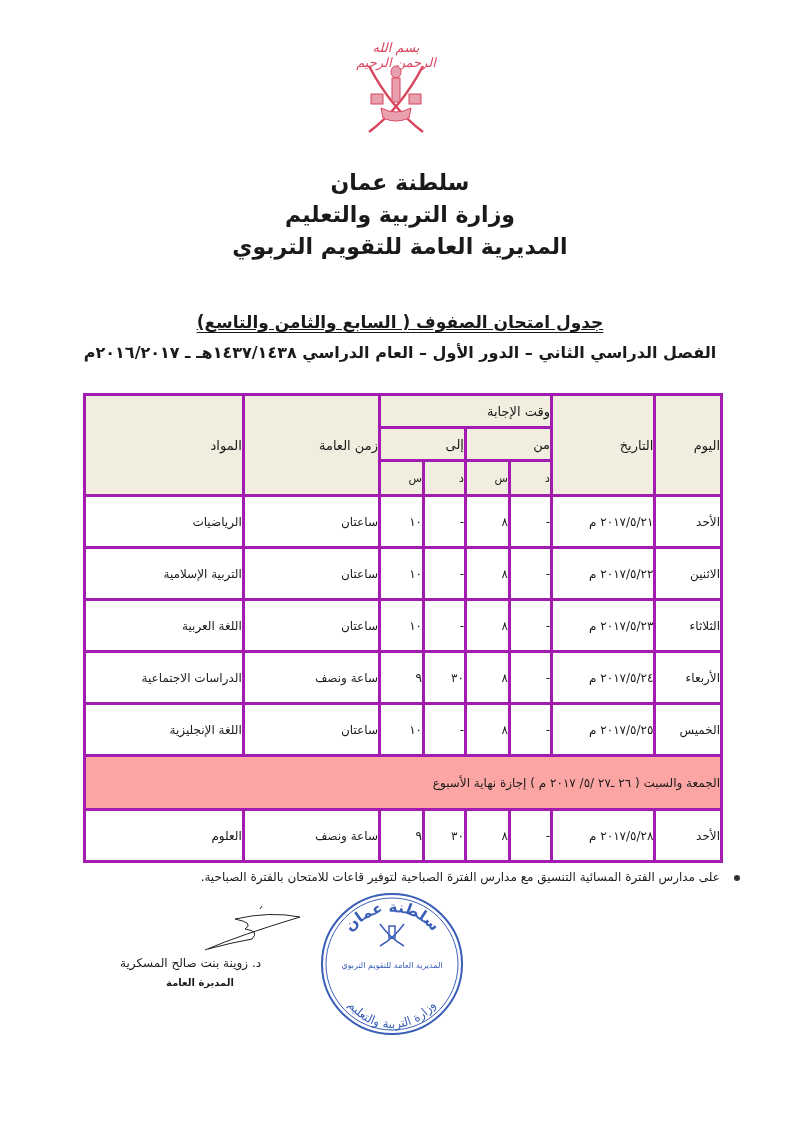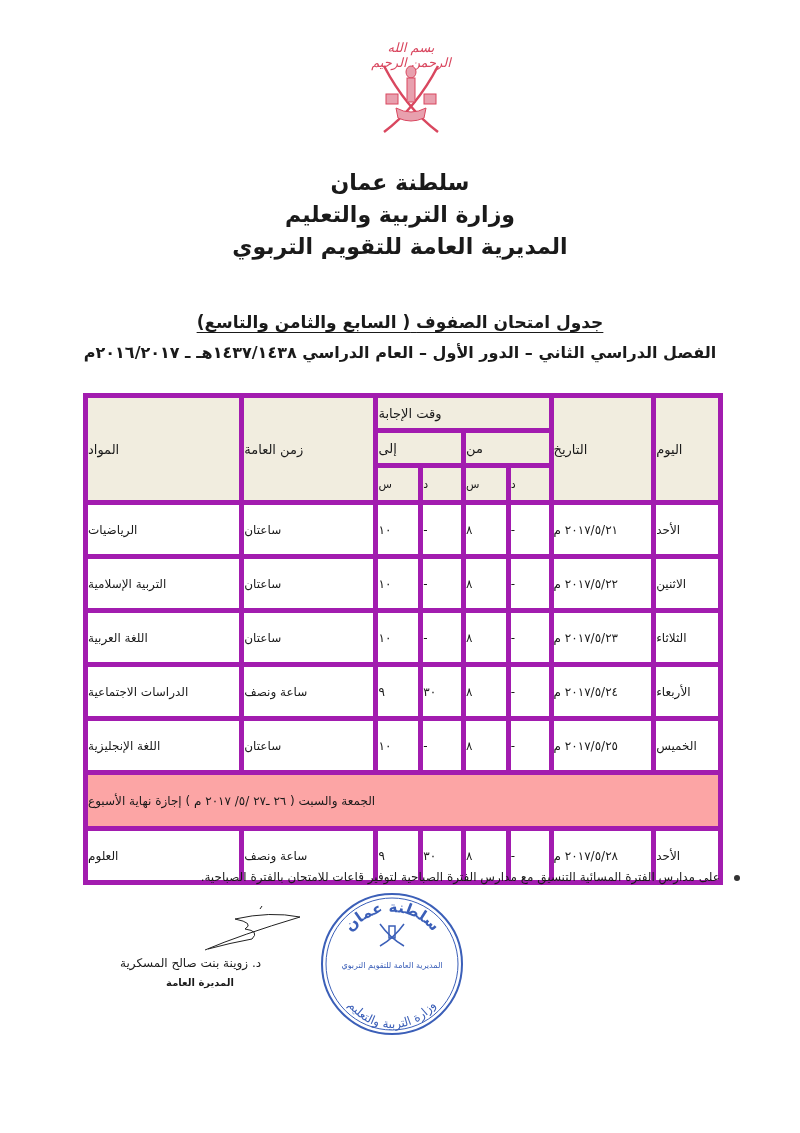--- a/index.html
+++ b/index.html
@@ -1,31 +1,31 @@
 <!DOCTYPE html>
 <html><head>
 <meta charset="utf-8">
 <style>
   html, body { margin:0; padding:0; }
   body { width:800px; height:1133px; background:#ffffff; position:relative; overflow:hidden;
          font-family:"DejaVu Sans", sans-serif; color:#1a1a1a; }
-  .emblem { position:absolute; left:366px; top:40px; width:90px; height:100px; }
+  .emblem { position:absolute; left:351px; top:40px; width:90px; height:100px; }
   .emblem .basmala { position:absolute; top:0; left:0; width:100%; text-align:center;
                      font-family:"DejaVu Serif", serif; font-size:13px; color:#d9475f; font-style:italic; }
   .emblem svg { position:absolute; top:18px; left:10px; }
   .heading { position:absolute; left:0; width:800px; text-align:center; font-weight:bold; direction:rtl; }
   .h1 { top:170px; font-size:22px; }
   .h2 { top:202px; font-size:22px; }
   .h3 { top:234px; font-size:22px; }
-  .title { top:312px; font-size:17px; }
+  .title { top:312px; font-size:17px;text-decoration:underline; }
   .title u { text-decoration:underline; text-underline-offset:4px; }
   .subtitle { top:343px; font-size:16px; }
   table.sched { position:absolute; left:83px; top:393px; width:640px; border-collapse:collapse;
                 direction:rtl; font-size:12px; }
-  table.sched td, table.sched th { border:5px solid #a21caf; text-align:left; font-weight:normal; padding:0; }
+  table.sched td, table.sched th { border:3px solid #a21caf; text-align:right; font-weight:normal; padding:0; }
   table.sched th { background:#f1eddf; font-size:13px; }
   table.sched tr.h-a th { height:30px; }
   table.sched tr.h-b th { height:30px; }
   table.sched tr.h-c th { height:32px; font-size:11px; }
   table.sched tr.row td { height:49px; }
   table.sched tr.holiday td { background:#fca5a5; height:51px; font-size:12px;margin-top:48px; }
   .col-day { width:62px; } .col-date { width:98px; } .col-d { width:38px; } .col-s { width:40px; }
   .col-dur { width:130px; } .col-subj { width:152px; }
   .note { position:absolute; top:870px; left:140px; width:600px; direction:rtl; font-size:12px; text-align:right; }
   .note .bullet { display:inline-block; width:6px; height:6px; border-radius:50%; background:#333; margin-left:14px; vertical-align:middle; }

